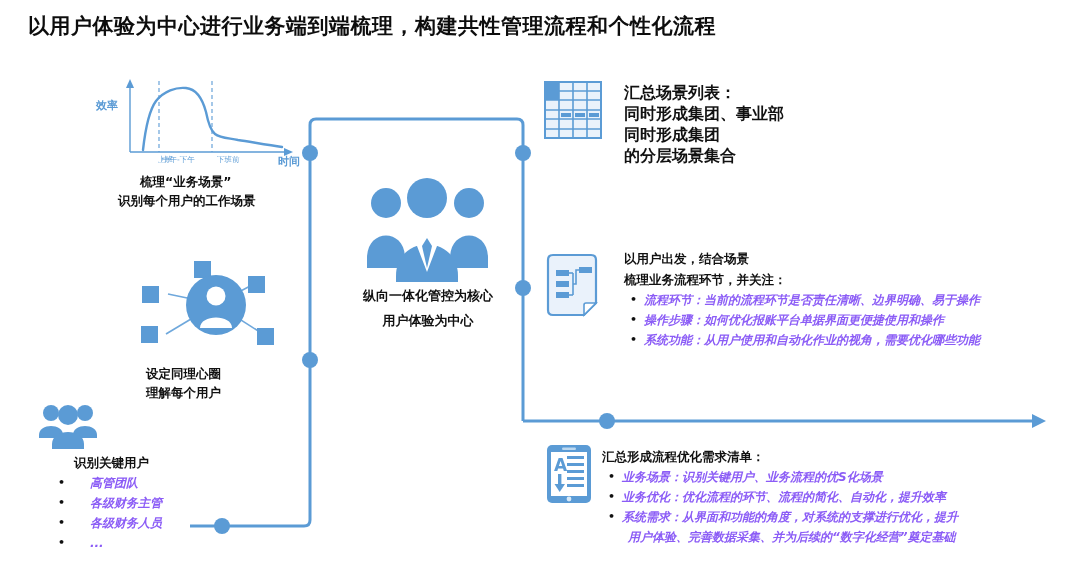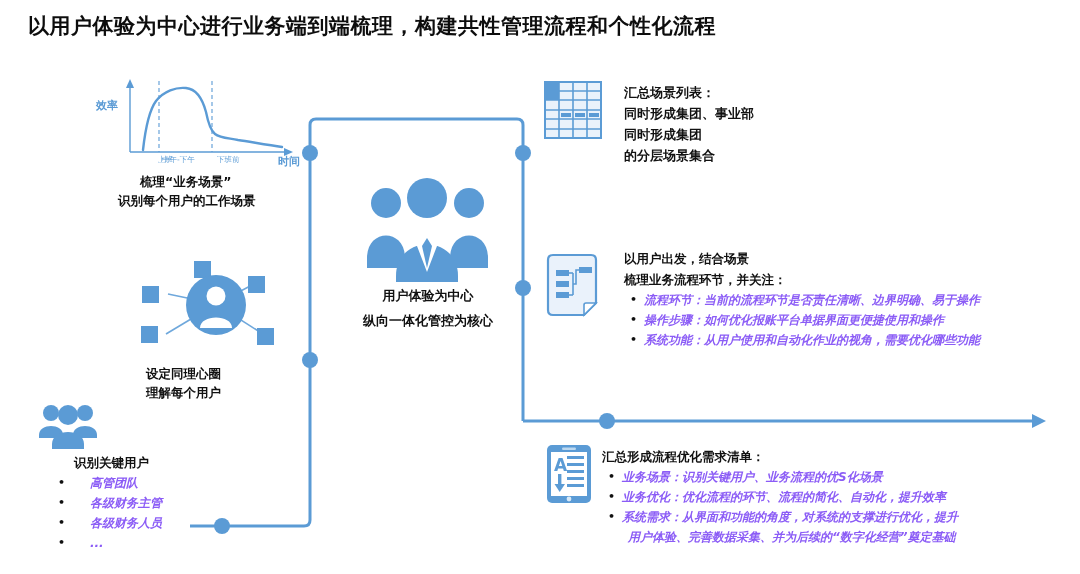--- a/index.html
+++ b/index.html
@@ -72,21 +72,21 @@
   .bullet-txt{color:#8b5cf6;font-style:italic;}
 
   .blk-head{
     font-size:12.5px;
     font-weight:bold;
     line-height:21px;
     white-space:nowrap;
     color:#111;
   }
   .blk-line{
-    font-size:13px;
+    font-size:16px;
     font-weight:bold;
     line-height:21px;
     white-space:nowrap;
     color:#111;
     font-family:Liberation Serif, serif;
   }
 
   .center-label{
     text-align:center;
     font-size:13px;
@@ -215,22 +215,22 @@
 
       <circle cx="62" cy="22" r="20" fill="#5b9bd5"></circle>
       <path d="M31 100 C31 58 93 58 93 100 L93 106 L31 106 Z" fill="#5b9bd5"></path>
 
       <path d="M52 47 L62 62 L72 47 L80 52 L72 70 L62 96 L52 70 L44 52 Z" fill="#ffffff"></path>
       <path d="M62 62 L57 70 L62 92 L67 70 Z" fill="#5b9bd5"></path>
     </svg>
   </div>
 
   <div class="abs" style="left:330px;top:283px;width:196px;">
+    <div class="center-label">纵向一体化管控为核心</div>
     <div class="center-label">用户体验为中心</div>
-    <div class="center-label">纵向一体化管控为核心</div>
   </div>
 
   <div class="abs" style="left:544px;top:81px;">
     <svg width="58" height="58" viewBox="0 0 58 58">
       <rect x="1" y="1" width="56" height="56" fill="#eaf2fb" stroke="#5b9bd5" stroke-width="2"></rect>
       <g stroke="#5b9bd5" stroke-width="1.6">
         <line x1="1" y1="10" x2="57" y2="10"></line>
         <line x1="1" y1="19" x2="57" y2="19"></line>
         <line x1="1" y1="29" x2="57" y2="29"></line>
         <line x1="1" y1="38" x2="57" y2="38"></line>

